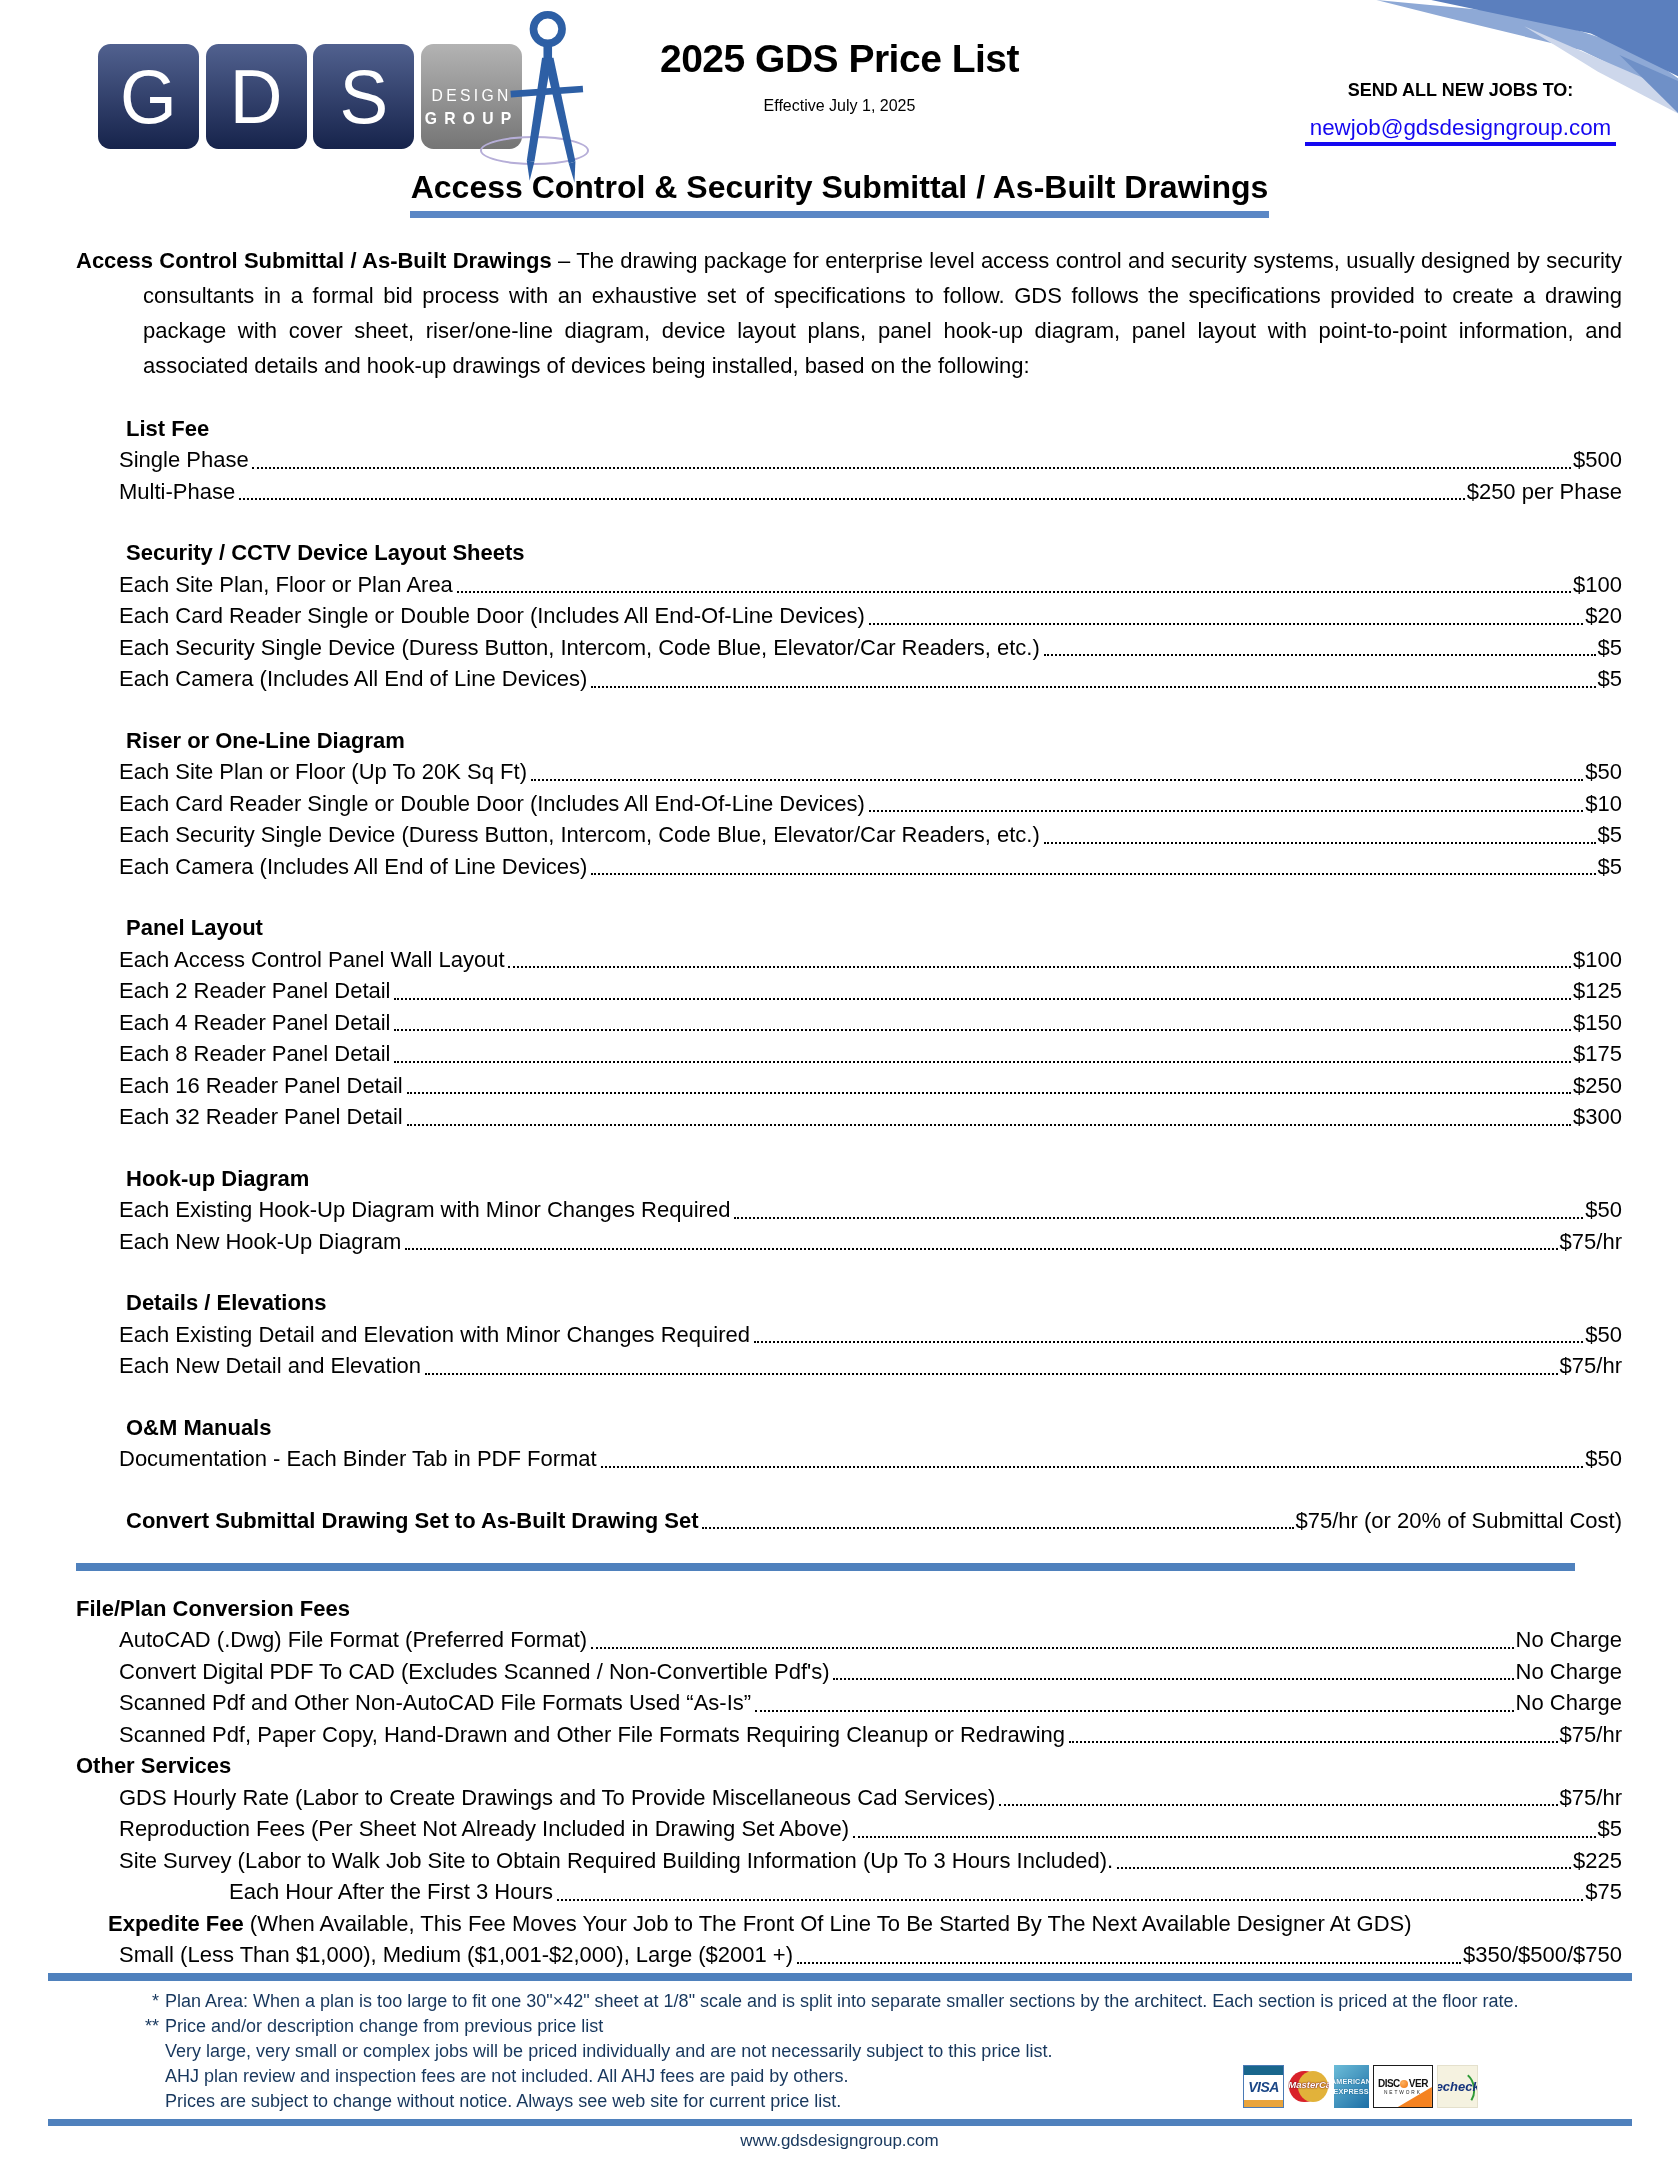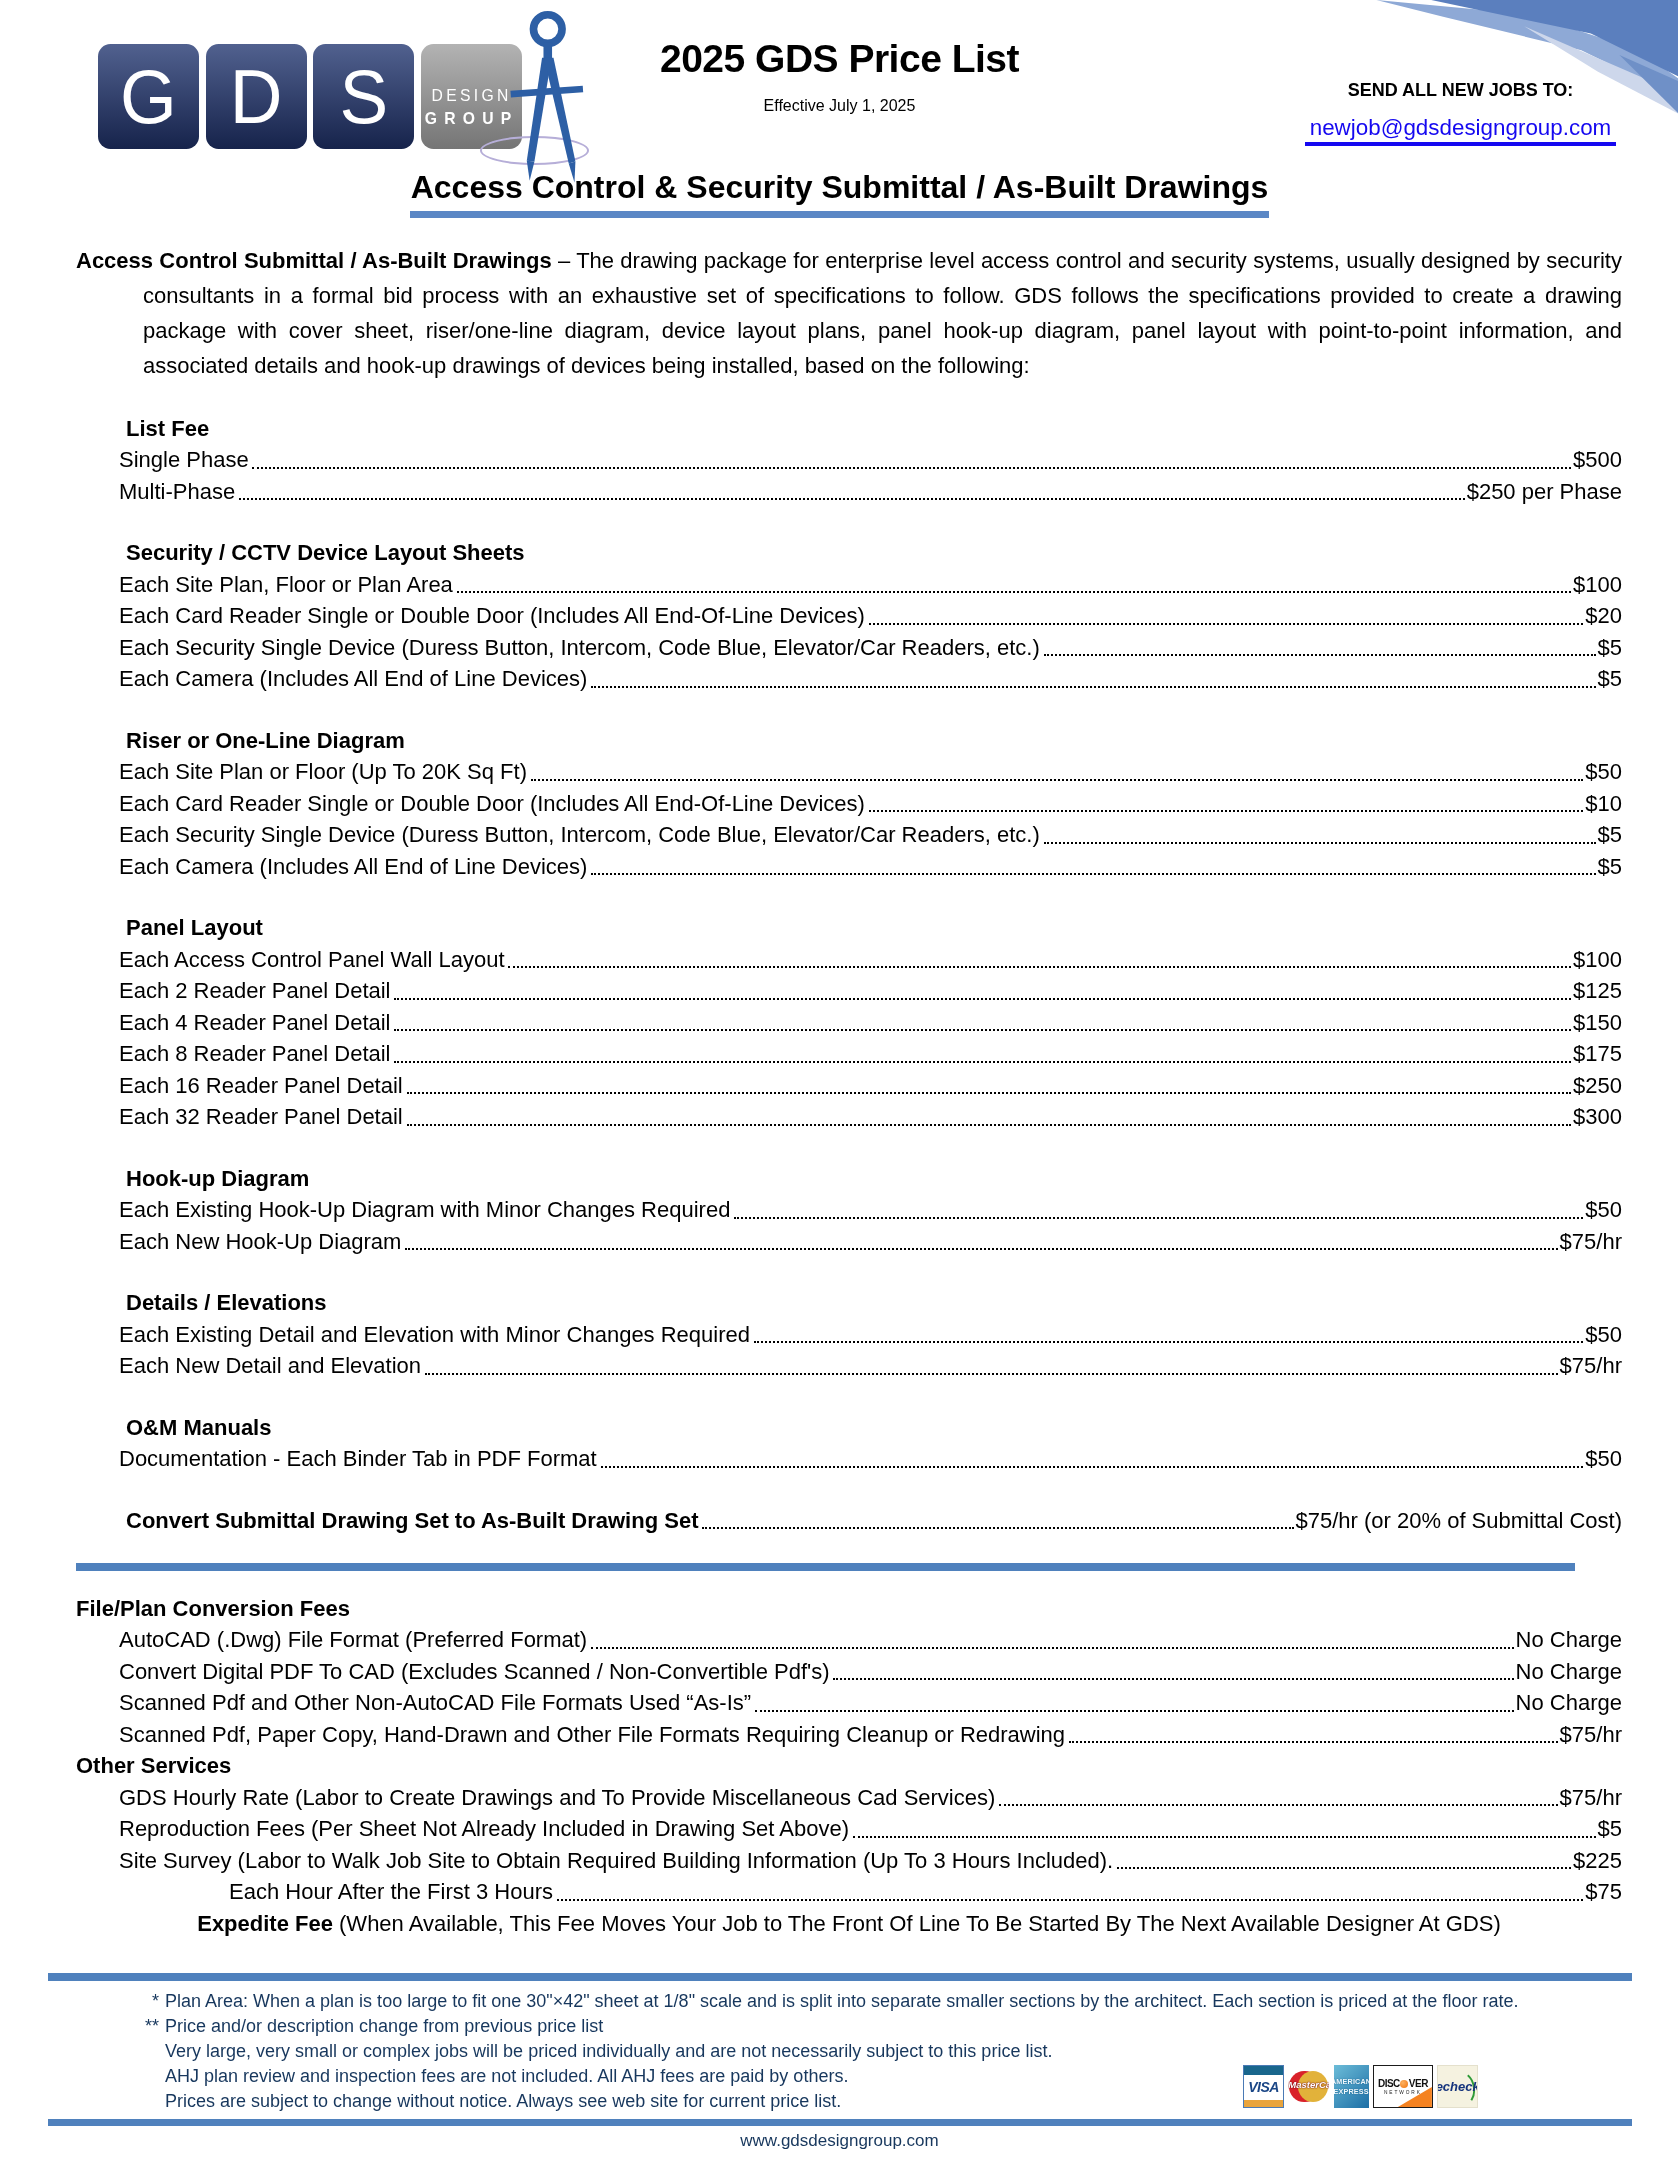--- a/index.html
+++ b/index.html
@@ -46,21 +46,21 @@
   .section-heading{font-size:22px;font-weight:bold;line-height:31.5px;}
   .h-ind0{padding-left:76px;} .h-ind1{padding-left:126px;}
   .price-row{display:flex;align-items:flex-end;font-size:22px;line-height:31.5px;}
   .ind1{padding-left:126px;} .ind2{padding-left:119px;} .ind3{padding-left:229px;}
   .row-label{white-space:nowrap;}
   .row-label.bold{font-weight:bold;}
   .dots{flex:1;border-bottom:2.4px dotted #000;margin:0 1.9px 7.2px 3.8px;min-width:19px;}
   .row-price{white-space:nowrap;}
   .standalone{margin-top:30px;}
   .blue-rule{height:7.6px;background:#4f81bd;margin:27px 47px 22px 76px;}
-  .exp-para{font-size:22px;line-height:31.5px;padding-left:76px;text-align:center;}
+  .exp-para{font-size:22px;line-height:31.5px;padding-left:108px;}
   .exp-para strong{font-weight:bold;}
 
   
   .footer{position:absolute;left:0;right:0;top:1973px;height:210px;}
   .footer-rule-top{position:absolute;left:48px;right:47px;top:0;height:7.6px;background:#4f81bd;}
   .footnotes{position:absolute;left:165px;right:57px;top:16px;color:#17375d;
              font-size:18px;line-height:25px;}
   .footnote{position:relative;}
   .fn-marker{position:absolute;left:-45px;width:39px;text-align:right;}
   .footer-rule-bottom{position:absolute;left:48px;right:47px;top:146px;height:6.7px;background:#4f81bd;}
@@ -328,20 +328,25 @@
           <span class="dots"></span>
           <span class="row-price">$225</span>
         </div>
         <div class="price-row ind3">
           <span class="row-label">Each Hour After the First 3 Hours</span>
           <span class="dots"></span>
           <span class="row-price">$75</span>
         </div>
       </div>
       <div class="exp-para"><strong>Expedite Fee</strong><span> (When Available, This Fee Moves Your Job to The Front Of Line To Be Started By The Next Available Designer At GDS)</span></div>
+      <div class="price-row ind2">
+        <span class="row-label">Small (Less Than $1,000), Medium ($1,001-$2,000), Large ($2001 +)</span>
+        <span class="dots"></span>
+        <span class="row-price">$350/$500/$750</span>
+      </div>
     </div>
 
   <div class="footer">
     <div class="footer-rule-top"></div>
     <div class="footnotes" id="footnotes">
         <div class="footnote"><span class="fn-marker">*</span><span class="fn-text">Plan Area: When a plan is too large to fit one 30"×42" sheet at 1/8" scale and is split into separate smaller sections by the architect. Each section is priced at the floor rate.</span></div>
         <div class="footnote"><span class="fn-marker">**</span><span class="fn-text">Price and/or description change from previous price list</span></div>
         <div class="footnote"><span class="fn-marker"></span><span class="fn-text">Very large, very small or complex jobs will be priced individually and are not necessarily subject to this price list.</span></div>
         <div class="footnote"><span class="fn-marker"></span><span class="fn-text">AHJ plan review and inspection fees are not included.  All AHJ fees are paid by others.</span></div>
         <div class="footnote"><span class="fn-marker"></span><span class="fn-text">Prices are subject to change without notice.  Always see web site for current price list.</span></div>

